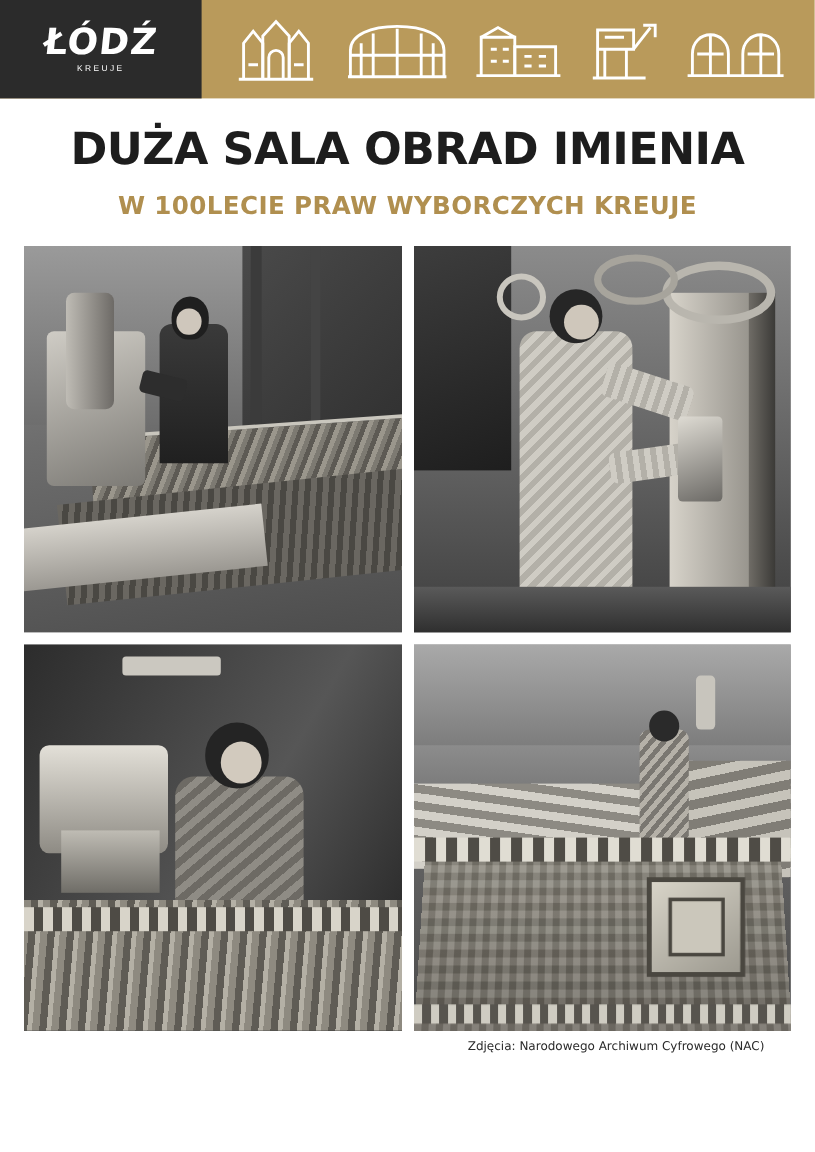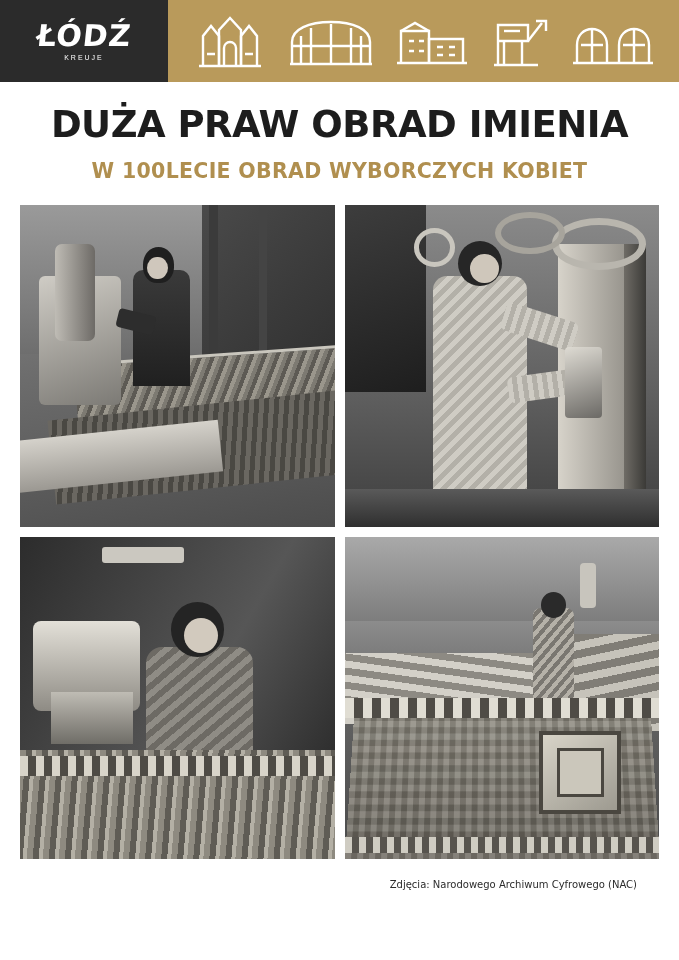--- a/index.html
+++ b/index.html
@@ -159,21 +159,21 @@
      transform-origin: bottom center;
   }
   .p4 .medallion{ position:absolute; left:62%; bottom:14%; width:26%; height:26%; background:linear-gradient(145deg,#d8d4c8,#9d9a90); border:4px solid #4a4740; }
   .p4 .medallion:after{ content:""; position:absolute; inset:18%; border:3px solid #4a4740; background:#cbc7bb; }
   .p4 .band{ position:absolute; left:0; bottom:44%; width:100%; height:6%; background:repeating-linear-gradient(90deg,#e0ddd3 0px,#e0ddd3 9px,#4f4c46 9px,#4f4c46 18px); }
   .p4 .band2{ position:absolute; left:0; bottom:2%; width:100%; height:5%; background:repeating-linear-gradient(90deg,#cfccc2 0px,#cfccc2 7px,#57544e 7px,#57544e 14px); }
 
   
   .credit-wrap {
     width: 639px;
-    margin: 12px auto;
+    margin: 0 auto;
     display: flex;
     justify-content: flex-end;
     padding-top: 8px;
     text-align: center;
   }
   .credit {
     font-family: "DejaVu Sans", sans-serif;
     font-size: 10px;
     color: #2b2b2b;
     padding-right: 22px;
@@ -243,22 +243,22 @@
           <path d="M21 12V46M63 12V46"></path>
           <path d="M2 46h80"></path>
           <path d="M10 28h22M52 28h22"></path>
         </svg>
       </span>
 
     </div>
   </div>
 
   <div class="titles">
-    <div class="title-main">DUŻA PRAW OBRAD IMIENIA</div>
-    <div class="title-sub">W 100LECIE OBRAD WYBORCZYCH KOBIET</div>
+    <div class="title-main">DUŻA SALA OBRAD IMIENIA</div>
+    <div class="title-sub">W 100LECIE PRAW WYBORCZYCH KREUJE</div>
   </div>
 
   <div class="photo-grid">
 
     <div class="photo p1">
       <div class="scene">
         <div class="wall"></div>
         <div class="darkpanel"></div>
         <div class="post"></div>
         <div class="post2"></div>

